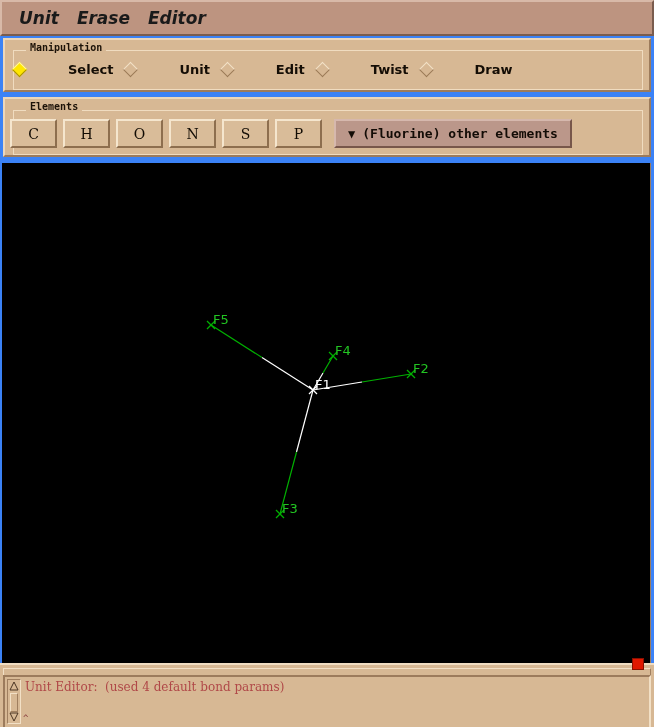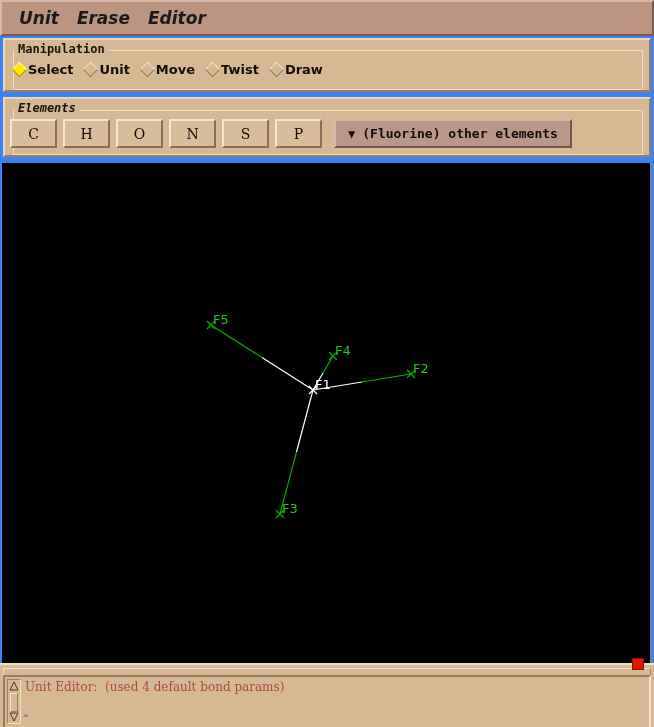--- a/index.html
+++ b/index.html
@@ -62,39 +62,41 @@
     border-left: 2px solid #ecd7bb;
     border-bottom: 2px solid #9c7b5c;
     border-right: 2px solid #9c7b5c;
     box-sizing: border-box;
   }
   .group-label {
     position: absolute;
     background: #d7b894;
     font-family: "DejaVu Sans Mono", monospace;
     font-weight: bold;
-    font-size: 12px;
+    font-size: 10px;
     color: #1c1208;
     padding: 0 4px;
     white-space: nowrap;
+    margin-left: 12px;
   }
 
   
   #radio-row {
     position: absolute;
     left: 14px;
     top: 62px;
     display: flex;
     align-items: center;
   }
   .radio-opt {
     display: flex;
     align-items: center;
     margin-right: 12px;
     cursor: default;
+    gap: 40px;
   }
   .diamond {
     width: 11px;
     height: 11px;
     transform: rotate(45deg);
     background: #d7b894;
     border-top: 1px solid #f3e2c8;
     border-left: 1px solid #f3e2c8;
     border-bottom: 1px solid #9a7956;
     border-right: 1px solid #9a7956;
@@ -309,36 +311,36 @@
     <div class="radio-opt">
       <span class="diamond on"></span>
       <span class="radio-label">Select</span>
     </div>
     <div class="radio-opt">
       <span class="diamond"></span>
       <span class="radio-label">Unit</span>
     </div>
     <div class="radio-opt">
       <span class="diamond"></span>
-      <span class="radio-label">Move</span>
+      <span class="radio-label">Edit</span>
     </div>
     <div class="radio-opt">
       <span class="diamond"></span>
       <span class="radio-label">Twist</span>
     </div>
     <div class="radio-opt">
       <span class="diamond"></span>
       <span class="radio-label">Draw</span>
     </div>
   </div>
 
   <div class="group-outer" style="left:3px; top:97px; width:648px; height:60px;">
     <div class="group" style="left:8px; top:11px; width:630px; height:45px; background:transparent;"></div>
   </div>
-  <div class="group-label" style="left:14px; top:101px;font-style:italic;">Elements</div>
+  <div class="group-label" style="left:14px; top:101px;">Elements</div>
 
   <div id="element-row">
     <div class="elem-btn">C</div>
     <div class="elem-btn">H</div>
     <div class="elem-btn">O</div>
     <div class="elem-btn">N</div>
     <div class="elem-btn">S</div>
     <div class="elem-btn">P</div>
     <div id="other-elements-btn">
       <span class="arrow">▼</span>

